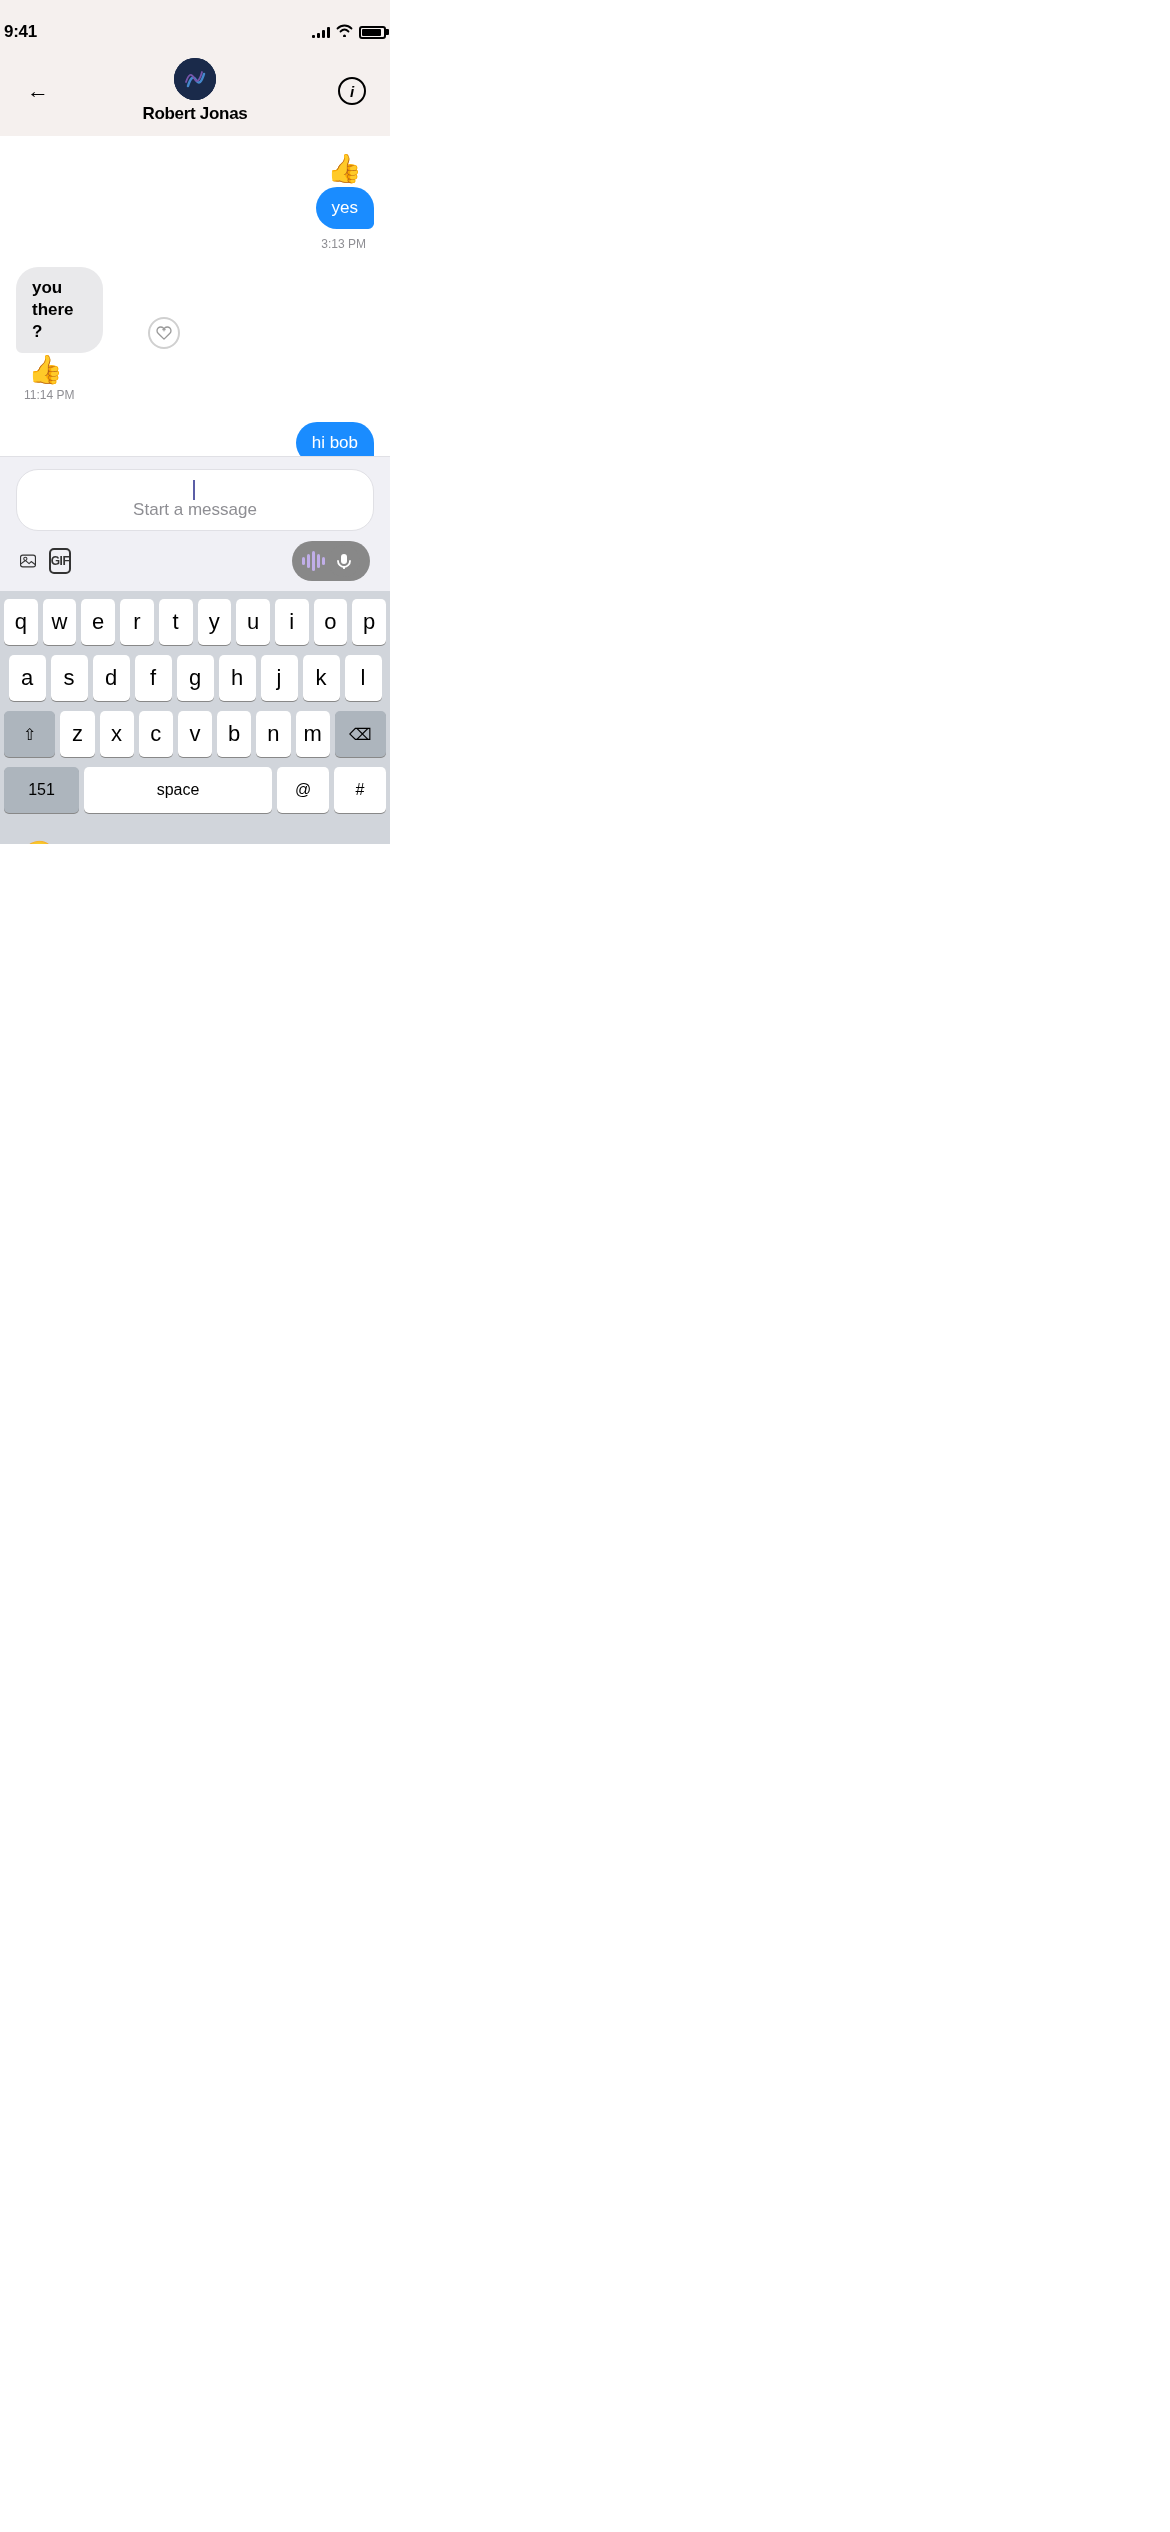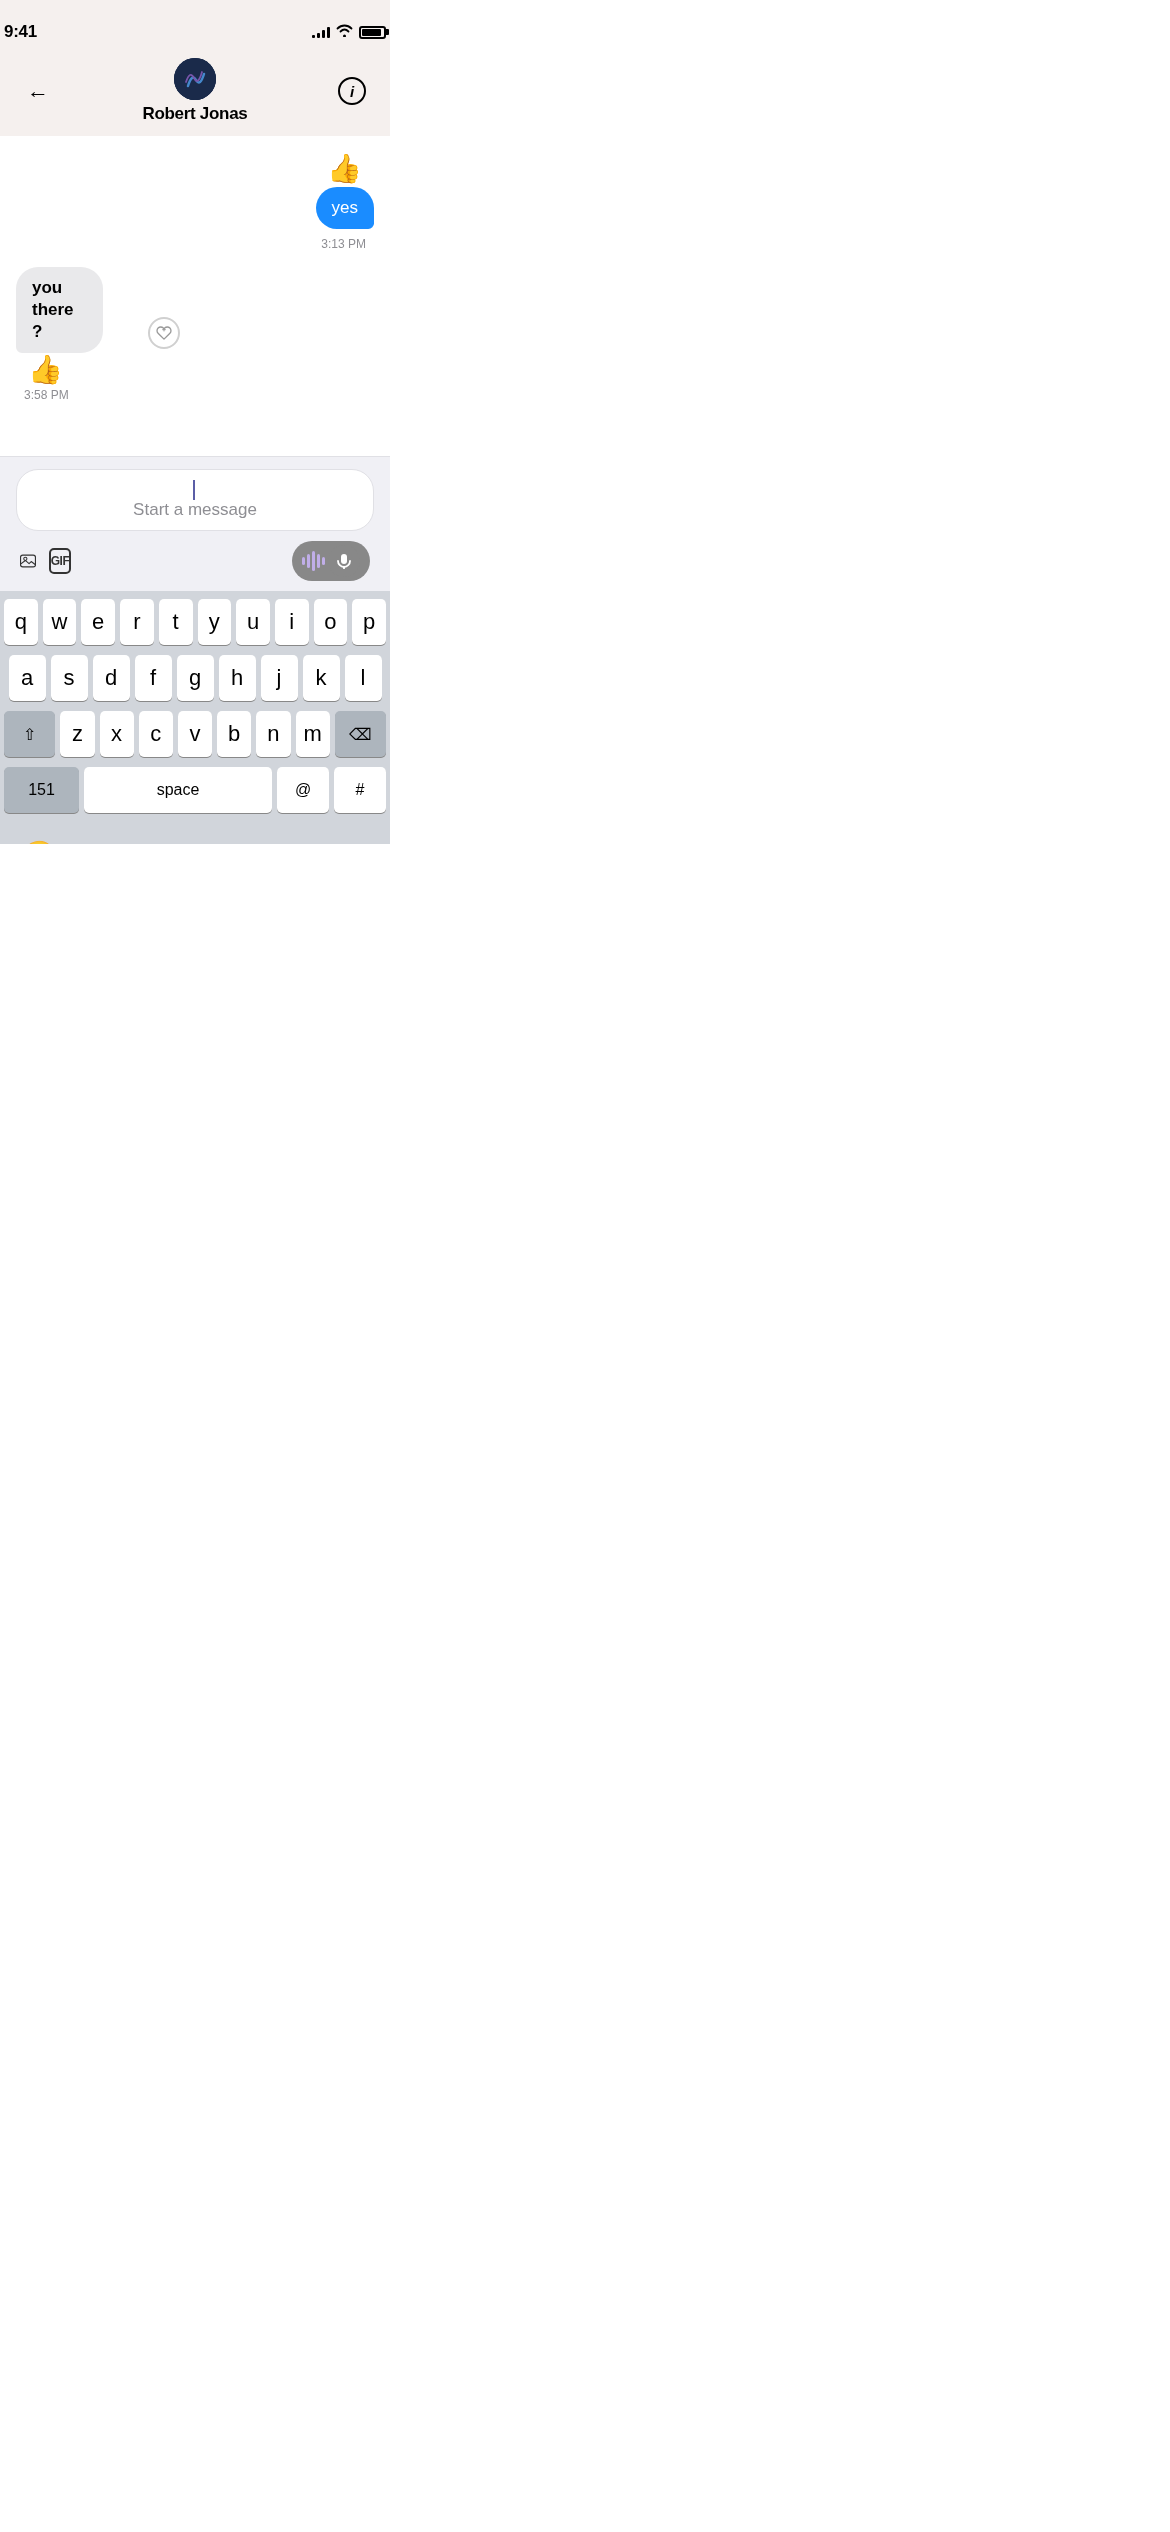--- a/index.html
+++ b/index.html
@@ -476,24 +476,27 @@
     <div class="react-btn" style="margin-bottom:4px; flex-shrink:0;">
       <svg viewBox="0 0 24 24" fill="none" stroke="#999" stroke-width="2" stroke-linecap="round" stroke-linejoin="round">
         <path d="M20.84 4.61a5.5 5.5 0 0 0-7.78 0L12 5.67l-1.06-1.06a5.5 5.5 0 0 0-7.78 7.78l1.06 1.06L12 21.23l7.78-7.78 1.06-1.06a5.5 5.5 0 0 0 0-7.78z"></path>
         <line x1="12" y1="5" x2="12" y2="9" stroke="#999" stroke-width="1.5"></line>
         <line x1="10" y1="7" x2="14" y2="7" stroke="#999" stroke-width="1.5"></line>
       </svg>
     </div>
   </div>
 
   <div class="thumbs-emoji-left">👍</div>
-  <div class="timestamp left">3:58 PM</div>
+  <div class="timestamp left">11:14 PM</div>
 
   <div style="height: 20px;"></div>
 
+  <div class="msg-row sent">
+    <div class="bubble sent">hi bob</div>
+  </div>
 
 </div>
 
 <div class="input-area">
   <div class="message-input">
     <span class="cursor-line"></span>
     <span style="color:#8e8e93; font-size:17px;">Start a message</span>
   </div>
   <div class="input-actions">
     <div class="input-left-btns">

